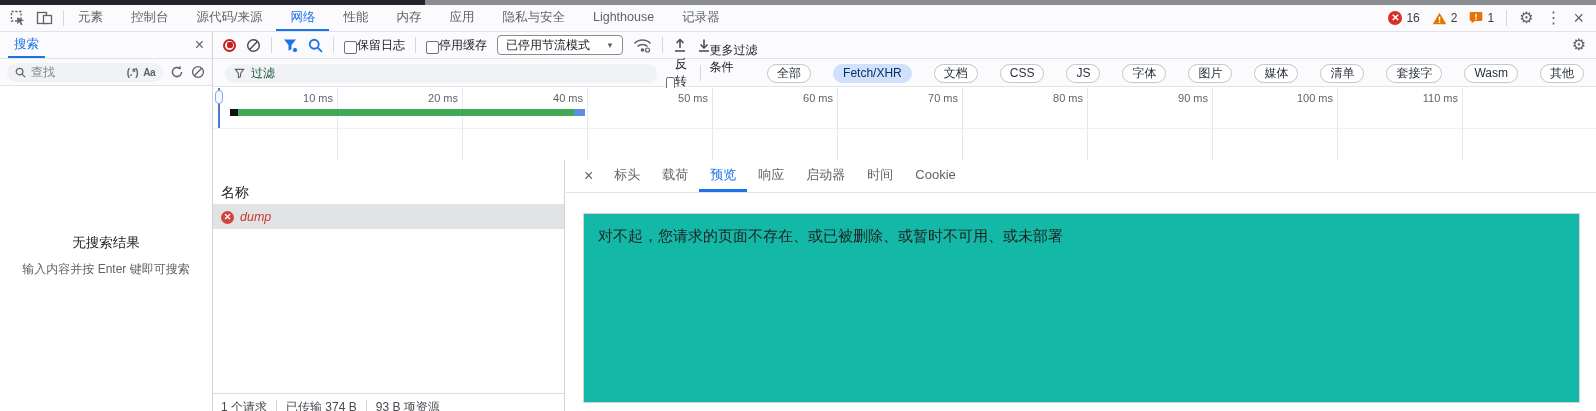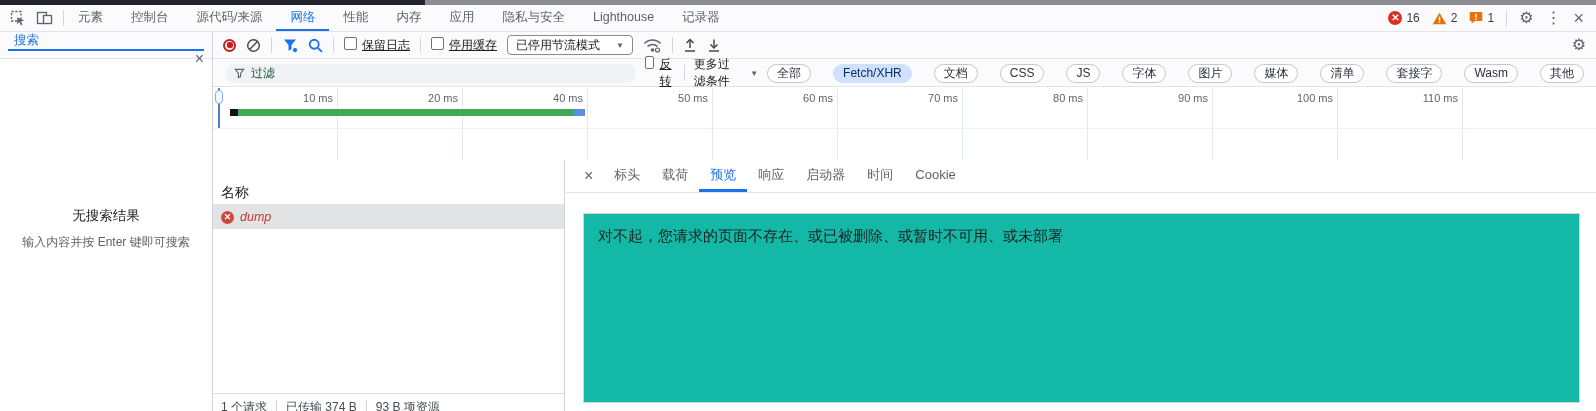--- a/index.html
+++ b/index.html
@@ -22,54 +22,54 @@
   .tabbar-right { margin-left:auto; display:flex; align-items:center; gap:12px; padding:0 12px; }
   .badge { display:flex; align-items:center; gap:4px; font-size:12px; color:#3c4043; }
   .err-circle { width:14px; height:14px; border-radius:50%; background:#d93025; color:#fff;
     font-size:10px; font-weight:bold; display:flex; align-items:center; justify-content:center; line-height:1; }
   .glyph-btn { font-size:16px; color:#5f6368; line-height:1; }
 
   
   .sidebar { position:absolute; top:32px; left:0; width:213px; bottom:0; background:#fff;
     border-right:1px solid #ced3d9; }
   .sidebar-header { height:27px; background:#fbfbfd; border-bottom:1px solid #e1e4e8;
-    display:flex; align-items:stretch; padding:0 8px;flex-direction:column; }
+    display:flex; align-items:stretch; padding:0 8px; }
   .sidebar-title { display:flex; align-items:center; padding:0 6px; font-size:12.5px; color:#1a73e8;
     border-bottom:2.5px solid #1a73e8; }
   .sidebar-close { margin-left:auto; align-self:center; font-size:16px; color:#5f6368; line-height:1; }
   .sidebar-find { height:27px; background:#fbfbfd; border-bottom:1px solid #e1e4e8;
     display:flex; align-items:center; gap:7px; padding:0 7px; }
   .find-box { flex:1; height:19px; background:#f0f2f5; border-radius:10px; display:flex;
     align-items:center; gap:5px; padding:0 8px; }
   .find-placeholder { font-size:12px; color:#80868b; flex:1; }
   .mini-toggle { font-size:10px; color:#5f6368; font-weight:bold; letter-spacing:-0.5px; }
   .sidebar-empty { margin-top:148px; text-align:center; }
   .empty-title { font-size:13.5px; color:#202124; }
   .empty-hint { font-size:12px; color:#5f6368; margin-top:9px; }
 
   
   .toolbar2 { position:absolute; top:32px; left:213px; right:0; height:27px; background:#fbfbfd;
     border-bottom:1px solid #e1e4e8; display:flex; align-items:center; gap:10px; padding:0 10px; }
   .record-icon { width:13px; height:13px; border:2px solid #c5221f; border-radius:50%;
     display:flex; align-items:center; justify-content:center; }
   .record-icon i { width:6px; height:6px; background:#c5221f; border-radius:2px; display:block; }
-  .chk { display:flex; align-items:flex-start; gap:5px; font-size:12px; color:#202124;text-decoration:underline; }
+  .chk { display:flex; align-items:flex-end; font-size:12px; color:#202124; }
   .chk .box { width:13px; height:13px; border:1.5px solid #6e7277; border-radius:2px; background:#fff; }
   .select-box { height:20px; border:1px solid #878c91; border-radius:4px; background:#fff;
     display:flex; align-items:center; gap:16px; padding:0 8px; font-size:12px; color:#202124; }
   .caret { font-size:8px; color:#5f6368; }
   .spacer { flex:1; }
 
   
   .filterbar { position:absolute; top:60px; left:213px; right:0; height:27px; background:#fbfbfd;
     border-bottom:1px solid #e1e4e8; display:flex; align-items:center; gap:9px; padding:0 12px; }
   .filter-input { width:630px; height:19px; background:#f0f2f5; border-radius:10px; display:flex;
     align-items:center; gap:6px; padding:0 9px; }
   .filter-placeholder { font-size:12px; color:#14532d; }
-  .more-filters { display:flex; align-items:center; gap:20px; font-size:12px; color:#202124; }
+  .more-filters { display:flex; align-items:center; gap:20px; font-size:12px; color:#202124;flex-direction:column; }
   .chips { display:flex; align-items:center; gap:22px; }
   .chip { height:19px; border:1px solid #c4c7c5; border-radius:10px; padding:0 9px; font-size:12px;
     color:#28303d; display:flex; align-items:center; background:#fff; white-space:nowrap; }
   .chip.active { background:#cfe1fc; border-color:#cfe1fc; color:#0a2e66; }
 
   
   .timeline { position:absolute; top:88px; left:213px; right:0; height:72px; background:#fff; overflow:hidden; }
   .ticks { display:flex; height:100%; }
   .tick { width:125px; flex:0 0 125px; border-right:1px solid #dfe8f4; font-size:11px; color:#5f6368;
     text-align:right; padding:4px 4px 0 0; white-space:nowrap; overflow:visible; }
@@ -172,20 +172,45 @@
     <span class="glyph-btn">⚙</span>
     <span class="glyph-btn">⋮</span>
     <span class="glyph-btn" style="font-size:18px">×</span>
   </div>
 </div>
 
 <div class="sidebar">
   <div class="sidebar-header">
     <div class="sidebar-title">搜索</div>
     <span class="sidebar-close">×</span>
+  </div>
+  <div class="sidebar-find">
+    <div class="find-box">
+      <span>
+        <svg width="11" height="11" viewBox="0 0 12 12">
+            <circle cx="5" cy="5" r="3.6" fill="none" stroke="#5f6368" stroke-width="1.4"></circle>
+            <line x1="7.8" y1="7.8" x2="11" y2="11" stroke="#5f6368" stroke-width="1.4"></line>
+          </svg>
+      </span>
+      <span class="find-placeholder">查找</span>
+      <span class="mini-toggle">(.*)</span>
+      <span class="mini-toggle">Aa</span>
+    </div>
+    <span>
+      <svg width="14" height="14" viewBox="0 0 14 14">
+          <path d="M11.6 7 a4.6 4.6 0 1 1 -1.4 -3.3" fill="none" stroke="#5f6368" stroke-width="1.5"></path>
+          <path d="M10.5 0.8 L10.8 4.2 L7.5 3.4 Z" fill="#5f6368"></path>
+        </svg>
+    </span>
+    <span>
+      <svg width="14" height="14" viewBox="0 0 16 16">
+          <circle cx="8" cy="8" r="6.2" fill="none" stroke="#5f6368" stroke-width="1.5"></circle>
+          <line x1="3.8" y1="12.2" x2="12.2" y2="3.8" stroke="#5f6368" stroke-width="1.5"></line>
+        </svg>
+    </span>
   </div>
   <div class="sidebar-empty">
     <div class="empty-title">无搜索结果</div>
     <div class="empty-hint">输入内容并按 Enter 键即可搜索</div>
   </div>
 </div>
 
 <div class="toolbar2">
   <span class="record-icon">
       <i></i>

